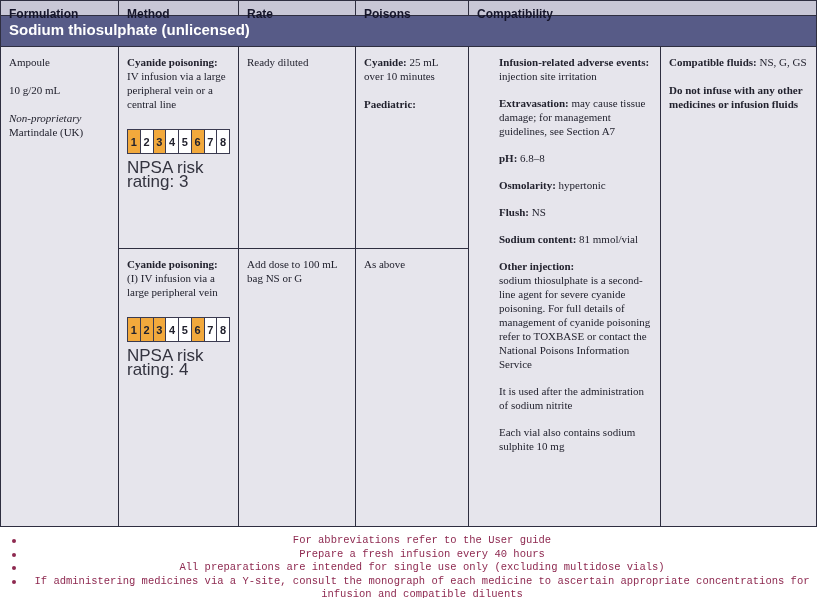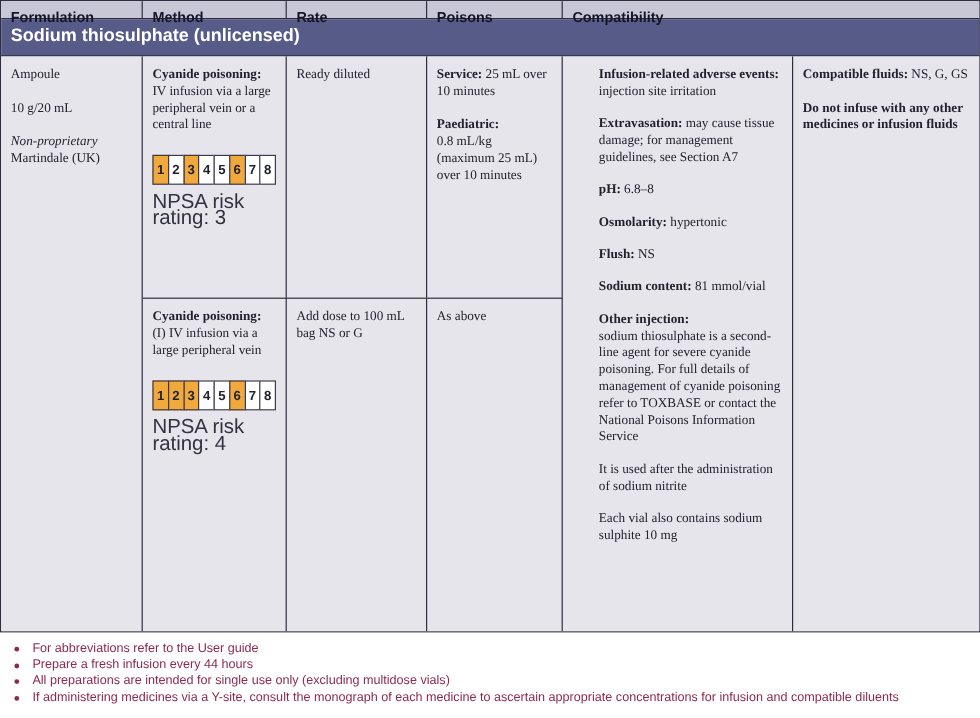--- a/index.html
+++ b/index.html
@@ -33,21 +33,21 @@
   .npsa-box{width:14px;height:25px;background:#ffffff;border:1px solid #3a3a50;margin-left:-1px;display:flex;align-items:center;justify-content:center;font-size:11px;font-weight:bold;color:#22222e;}
   .npsa-box:first-child{margin-left:0;}
   .npsa-box.hl{background:var(--npsa-highlight);}
   .npsa-label{margin-top:7px;font-family:"Liberation Sans",sans-serif;font-size:17px;color:#33333f;}
   
   .c-item{margin-bottom:13px;}
   .c-item:last-child{margin-bottom:0;}
   
   .footer{padding:7px 0 0 8px;}
   .footer ul{list-style:none;}
-  .footer li{position:relative;padding-left:19px;font-family:Liberation Sans, sans-serif;font-size:10.5px;line-height:13.5px;color:var(--footer-text);}
+  .footer li{position:relative;padding-left:19px;font-family:Liberation Mono, monospace;font-size:10.5px;line-height:13.5px;color:var(--footer-text);text-align:center;}
   .footer li::before{content:"";position:absolute;left:4px;top:5px;width:4px;height:4px;border-radius:50%;background:var(--footer-text);}
 </style>
 </head>
 <body>
 
 <div class="page">
   <div class="doc-table">
 
     <div class="header-row">
       <div class="header-cell">Formulation</div>
@@ -82,22 +82,22 @@
           <span class="npsa-box">8</span>
         </div>
         <div class="npsa-label">NPSA risk rating: 3</div>
       </div>
 
       <div class="cell" style="grid-column:3;grid-row:1;">
         <p class="tight">Ready diluted</p>
       </div>
 
       <div class="cell" style="grid-column:4;grid-row:1;">
-        <p><strong class="lead">Service:</strong><span> 25 mL over 10 minutes</span></p>
-        <p class="tight"><strong class="block-label">Paediatric:</strong><span>0.8 mL/kg (maximum 25 mL) over 10 minutes</span></p>
+        <p><strong class="lead">Cyanide:</strong><span> 25 mL over 10 minutes</span></p>
+        <p class="tight"><strong class="block-label">Paediatric:</strong></p>
       </div>
 
       <div class="cell span-rows" style="grid-column:5;margin-left:22px;">
         <div class="c-item"><strong class="block-label">Infusion-related adverse events:</strong><span>injection site irritation</span></div>
         <div class="c-item"><strong class="lead">Extravasation:</strong><span> may cause tissue damage; for management guidelines, see Section A7</span></div>
         <div class="c-item"><strong class="lead">pH:</strong><span> 6.8–8</span></div>
         <div class="c-item"><strong class="lead">Osmolarity:</strong><span> hypertonic</span></div>
         <div class="c-item"><strong class="lead">Flush:</strong><span> NS</span></div>
         <div class="c-item"><strong class="lead">Sodium content:</strong><span> 81 mmol/vial</span></div>
         <div class="c-item"><strong class="block-label">Other injection:</strong><span>sodium thiosulphate is a second-line agent for severe cyanide poisoning. For full details of management of cyanide poisoning refer to TOXBASE or contact the National Poisons Information Service</span></div>
@@ -133,18 +133,18 @@
       <div class="cell row2" style="grid-column:4;grid-row:2;">
         <p class="tight">As above</p>
       </div>
 
     </div>
   </div>
 
   <div class="footer">
     <ul>
       <li>For abbreviations refer to the User guide</li>
-      <li>Prepare a fresh infusion every 44 hours</li>
+      <li>Prepare a fresh infusion every 40 hours</li>
       <li>All preparations are intended for single use only (excluding multidose vials)</li>
       <li>If administering medicines via a Y-site, consult the monograph of each medicine to ascertain appropriate concentrations for infusion and compatible diluents</li>
     </ul>
   </div>
 </div>
 
 </body></html>

